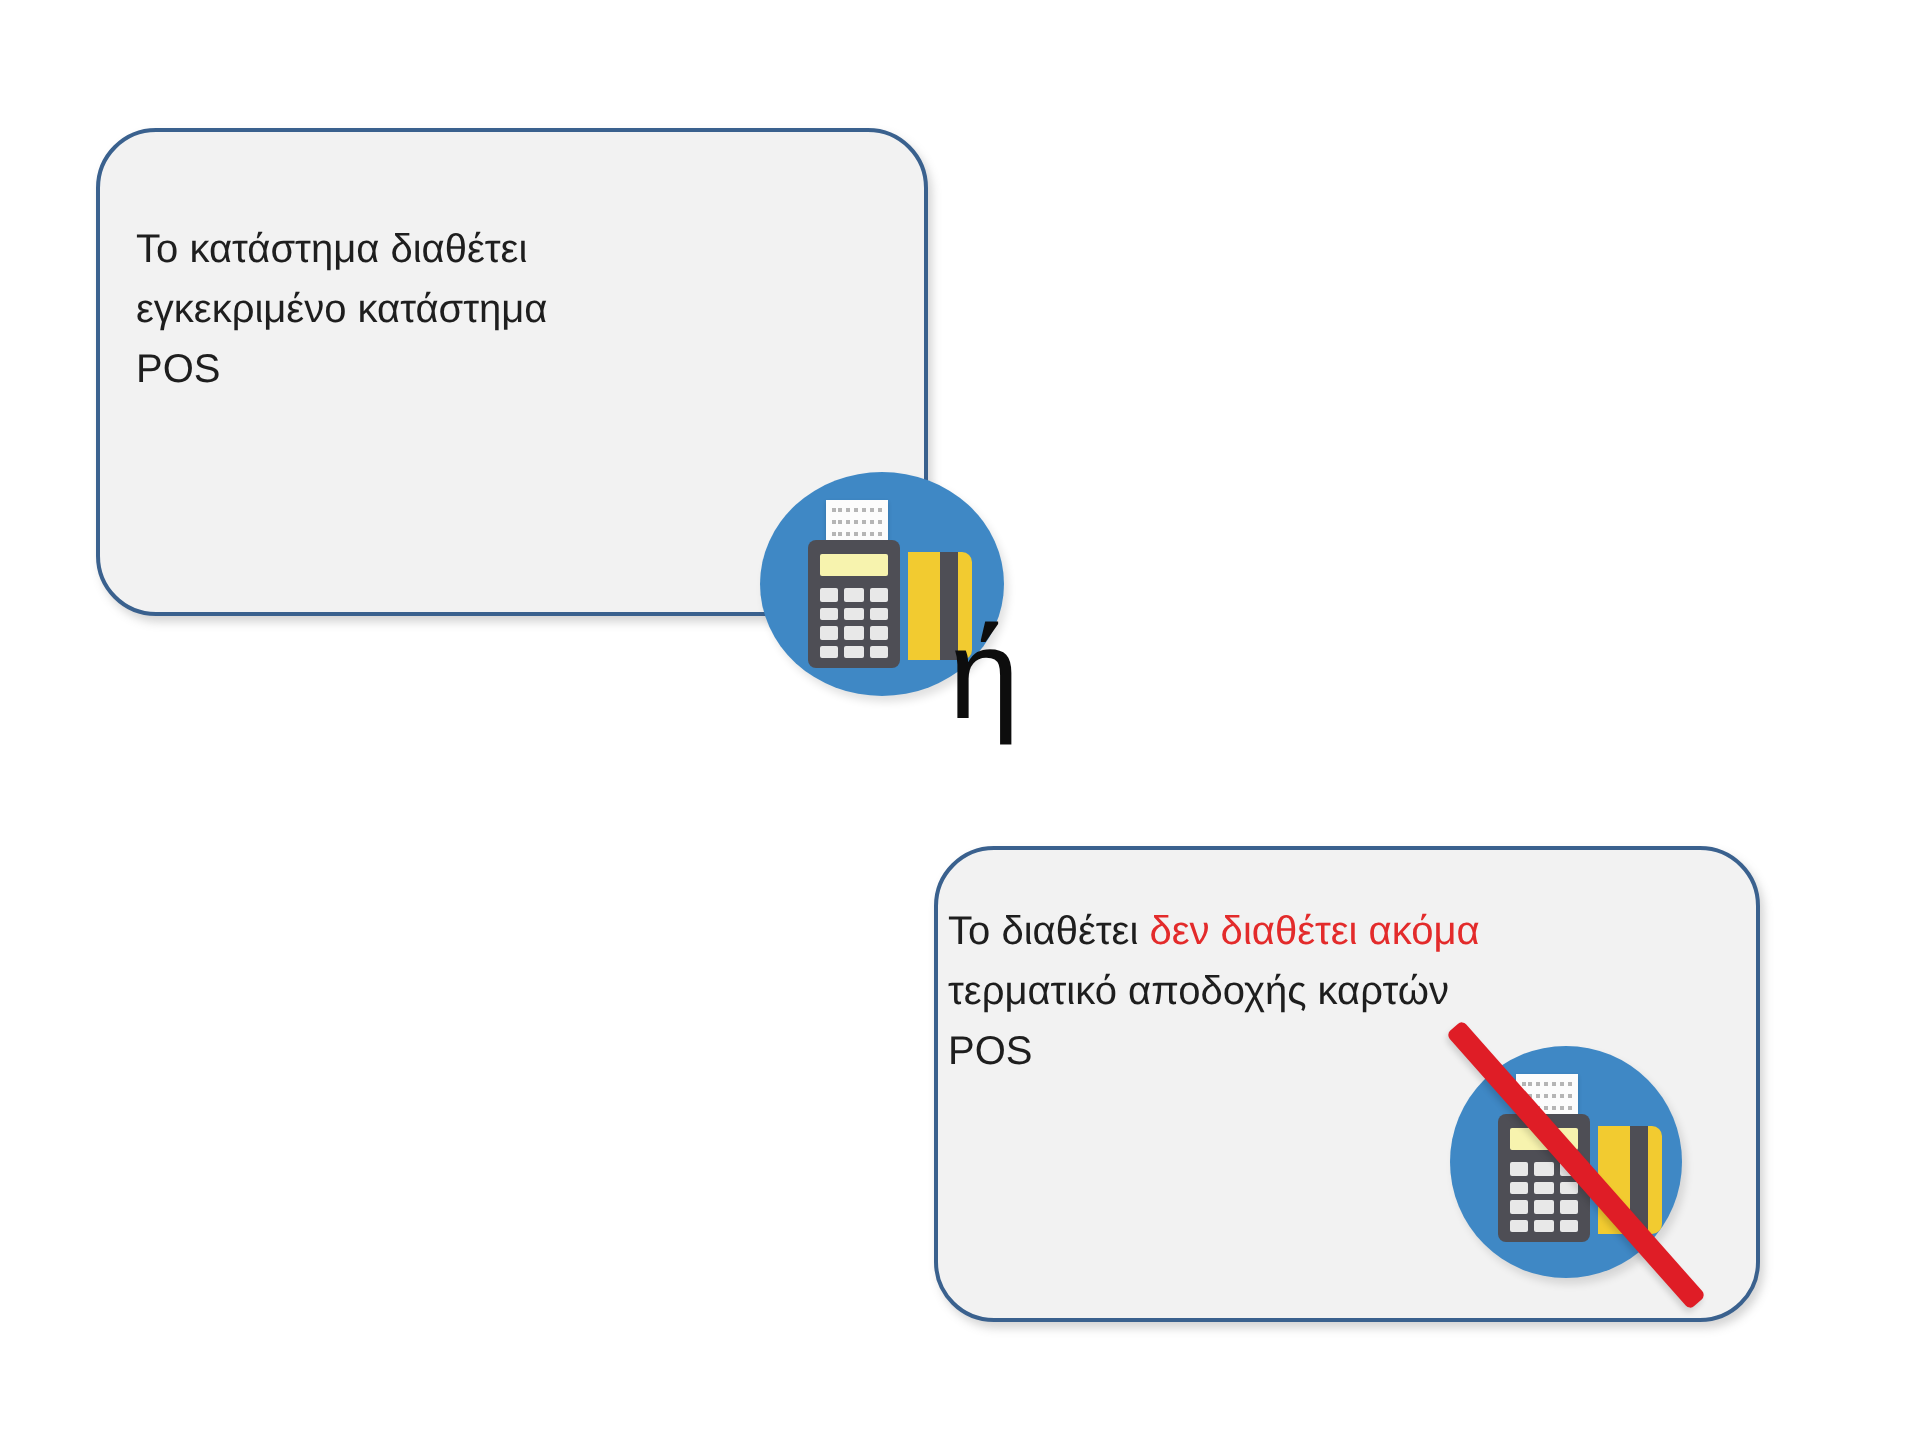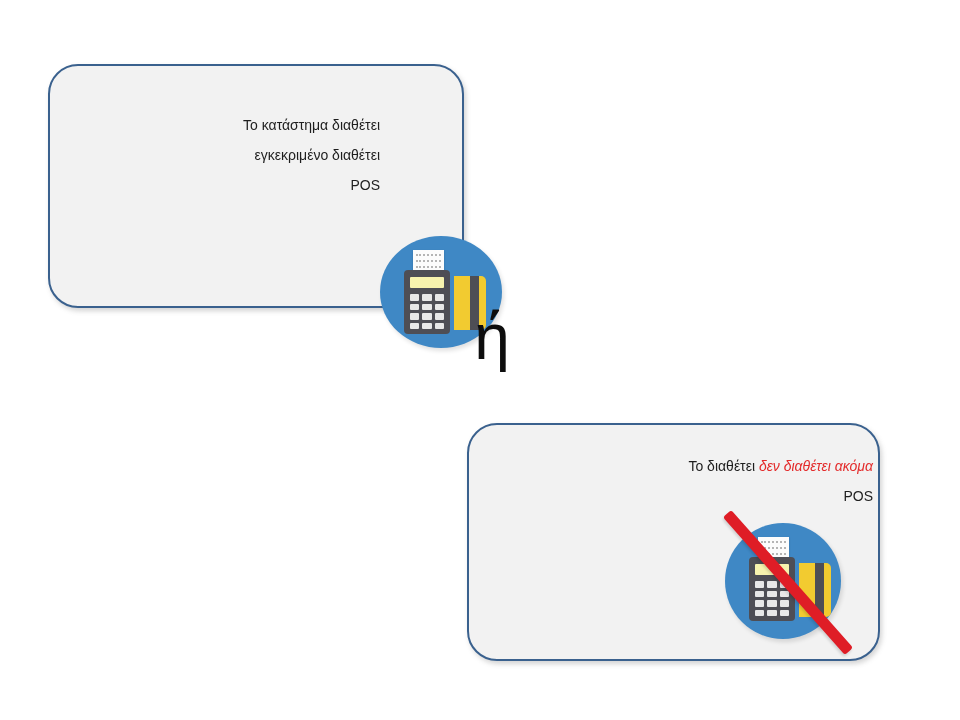--- a/index.html
+++ b/index.html
@@ -14,26 +14,26 @@
 
   .option-card{
     position:absolute; background:var(--box-fill);
     border:2.5px solid var(--box-border); border-radius:30px;
     box-shadow:2px 3px 5px rgba(100,100,100,0.28);
   }
   .card-available{left:48px; top:64px; width:412px; height:240px;}
   .card-unavailable{left:467px; top:423px; width:409px; height:234px;}
 
   .card-text{
-    position:absolute; text-align:right; color:var(--text-dark);
-    font-size:14px; line-height:30px;
+    position:absolute; text-align:left; color:var(--text-dark);
+    font-size:20px; line-height:30px;
   }
   .card-available .card-text{left:18px; top:44px; width:312px;}
   .card-unavailable .card-text{left:5px; top:26px; width:399px;}
-  .hl-red{color:var(--highlight-red);font-style:italic;}
+  .hl-red{color:var(--highlight-red);}
 
   .or-connector{
     position:absolute; left:442px; top:296px; width:100px;
     text-align:center; font-size:64px; line-height:1.3; color:#0d0d0d;
   }
 
   
   .pos-icon{position:absolute; width:116px; height:116px;}
   .icon-available{left:330px; top:170px; width:122px; height:112px;}
   .icon-unavailable{left:723px; top:521px;}
@@ -72,21 +72,21 @@
   }
 </style>
 </head>
 <body>
 
 <div class="stage">
 
   <div class="option-card card-available">
     <div class="card-text">
       <div>Το κατάστημα διαθέτει</div>
-      <div>εγκεκριμένο διαθέτει</div>
+      <div>εγκεκριμένο κατάστημα</div>
       <div>POS</div>
     </div>
     <div class="pos-icon icon-available">
       <div class="pos-circle"></div>
       <div class="receipt">
         <div class="receipt-line"></div>
           <div class="receipt-line"></div>
           <div class="receipt-line"></div>
       </div>
       <div class="terminal"></div>
@@ -111,20 +111,21 @@
           <div class="bank-card-edge"></div>
       </div>
     </div>
   </div>
 
   <div class="or-connector">ή</div>
 
   <div class="option-card card-unavailable">
     <div class="card-text">
       <div><span>Το διαθέτει </span><span class="hl-red">δεν διαθέτει ακόμα</span></div>
+      <div>τερματικό αποδοχής καρτών</div>
       <div>POS</div>
     </div>
     <div class="pos-icon icon-unavailable" style="left:256px; top:98px;">
       <div class="pos-circle"></div>
       <div class="receipt">
         <div class="receipt-line"></div>
           <div class="receipt-line"></div>
           <div class="receipt-line"></div>
       </div>
       <div class="terminal"></div>

